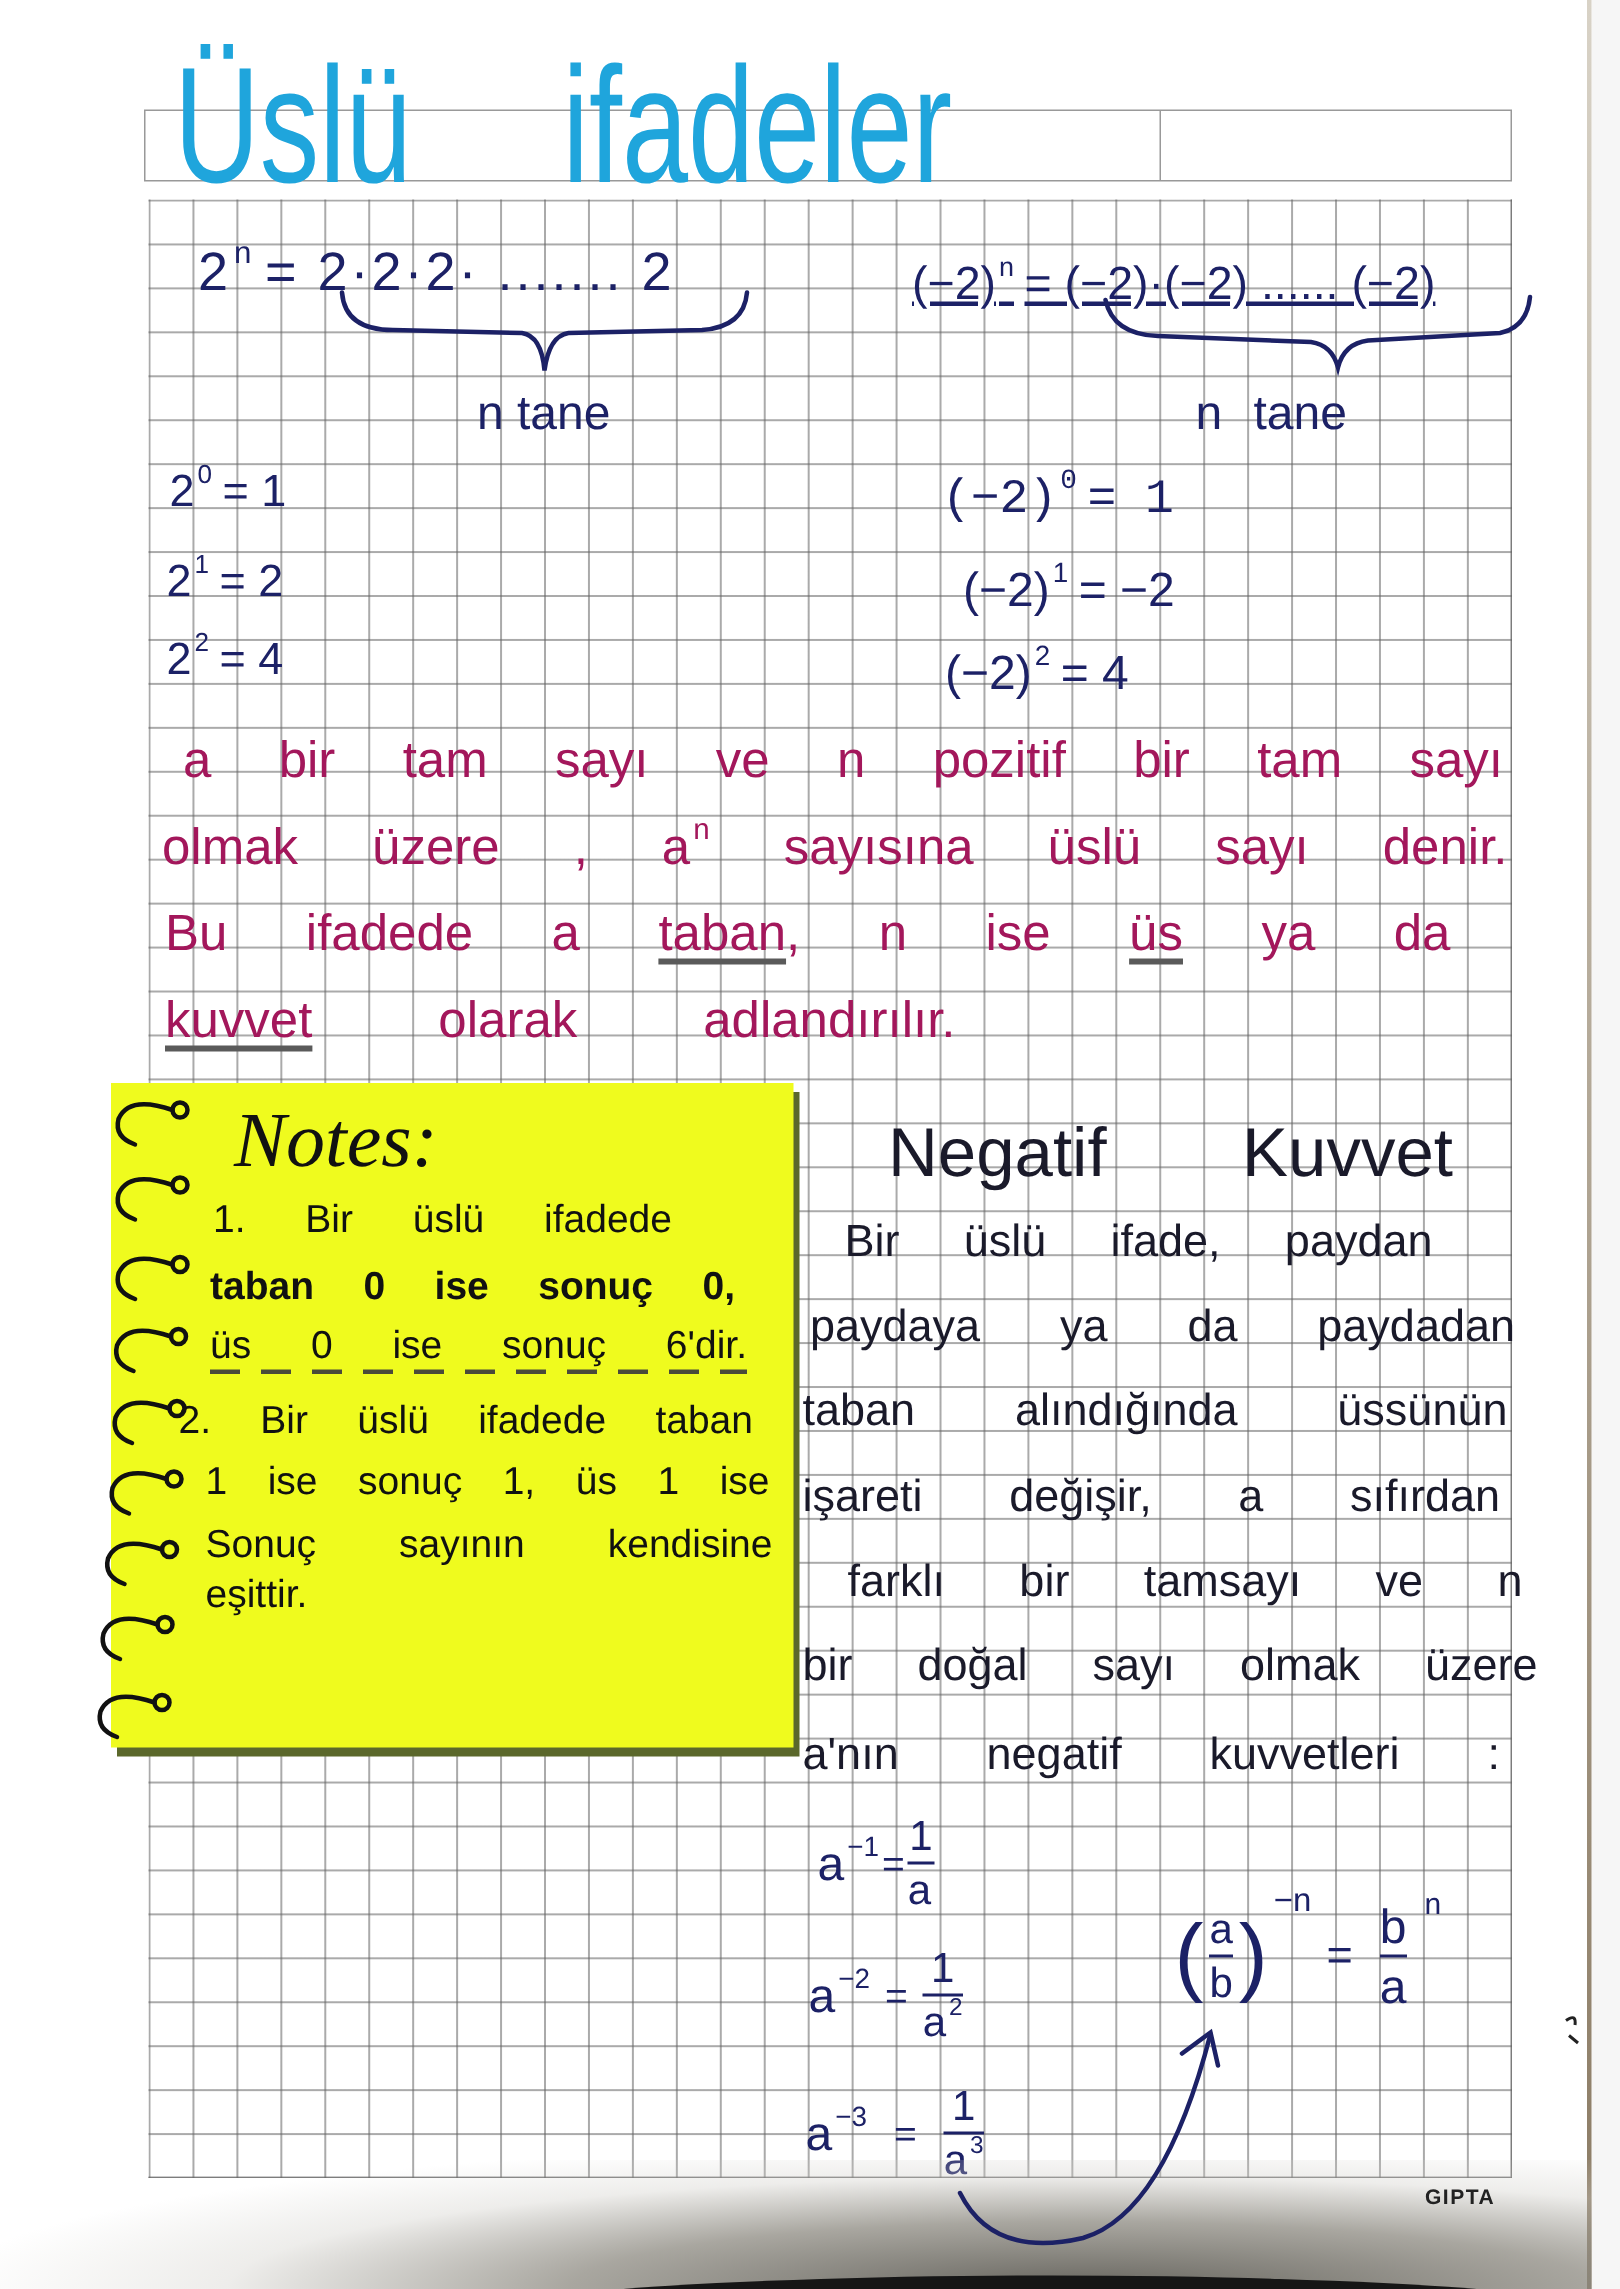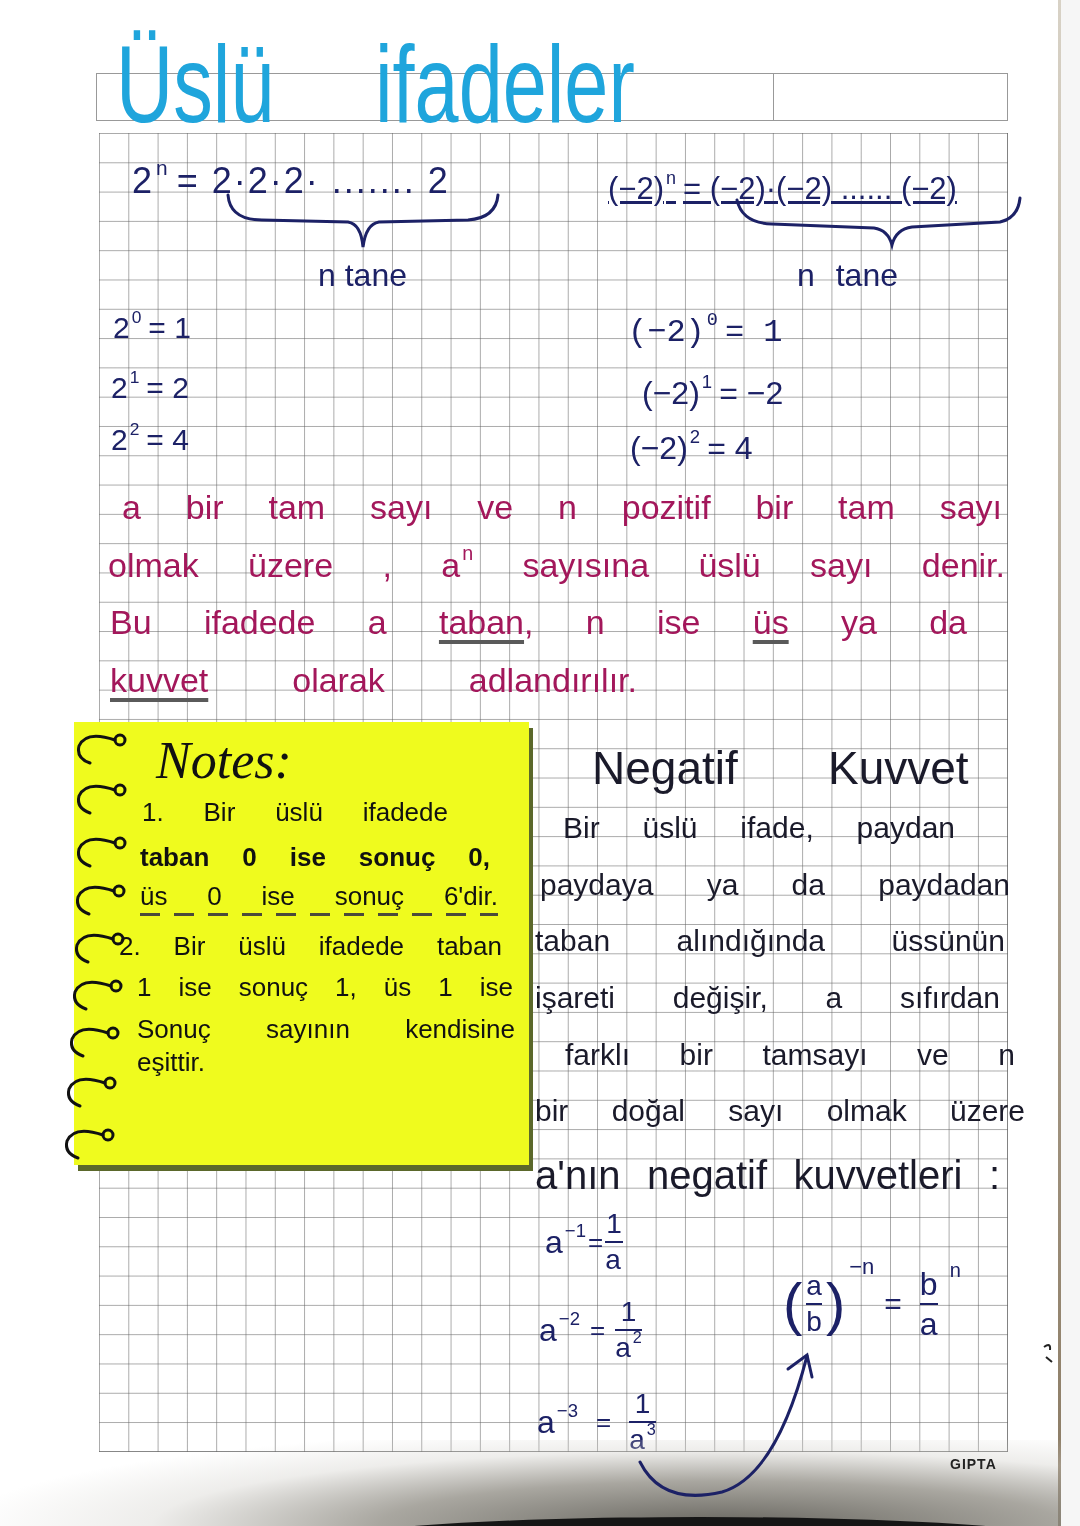--- a/index.html
+++ b/index.html
@@ -132,21 +132,21 @@
 
 <div class="abs ink" style="left:592px;top:745px;font-size:46px;">Negatif</div>
 <div class="abs ink" style="left:828px;top:745px;font-size:46px;">Kuvvet</div>
 
 <div class="abs ink justify" style="left:563px;top:813px;width:392px;font-size:30px;">Bir üslü ifade, paydan</div>
 <div class="abs ink justify" style="left:540px;top:870px;width:470px;font-size:30px;">paydaya ya da paydadan</div>
 <div class="abs ink justify" style="left:535px;top:926px;width:470px;font-size:30px;">taban alındığında üssünün</div>
 <div class="abs ink justify" style="left:535px;top:983px;width:465px;font-size:30px;">işareti değişir, a sıfırdan</div>
 <div class="abs ink justify" style="left:545px;top:1040px;width:450px;font-size:30px;margin-left:20px;">farklı bir tamsayı ve n</div>
 <div class="abs ink justify" style="left:535px;top:1096px;width:490px;font-size:30px;">bir doğal sayı olmak üzere</div>
-<div class="abs ink justify" style="left:535px;top:1155px;width:465px;font-size:40px;">a'nın negatif kuvvetleri :</div>
+<div class="abs ink justify" style="left:535px;top:1155px;width:465px;font-size:30px;">a'nın negatif kuvvetleri :</div>
 
 <div class="abs navy row" style="left:545px;top:1210px;gap:2px;">
   <span style="font-size:32px;"><span>a</span><span class="sup">−1</span></span>
   <span style="font-size:26px;">=</span>
   <span class="frac" style="font-size:28px;">
     <span>1</span>
     <span class="bar"></span>
     <span><span>a</span><span class="sup"></span></span>
   </span>
 </div>

